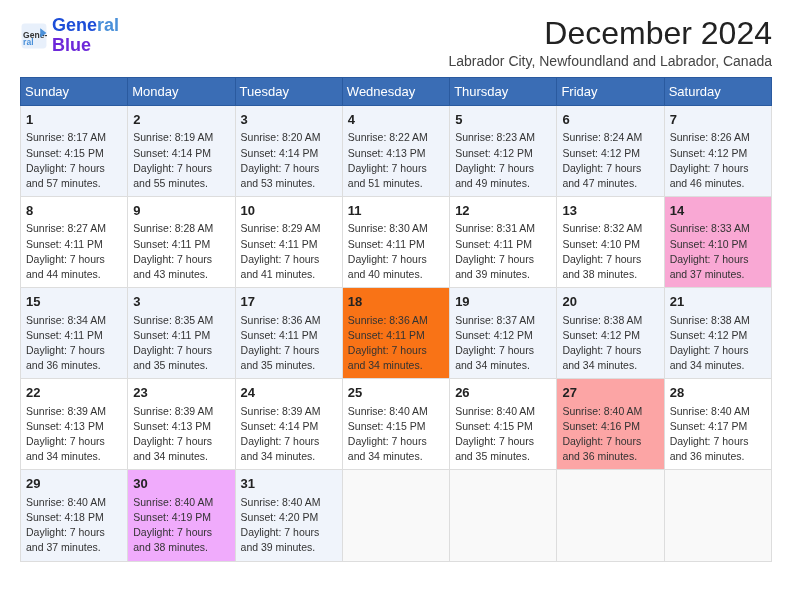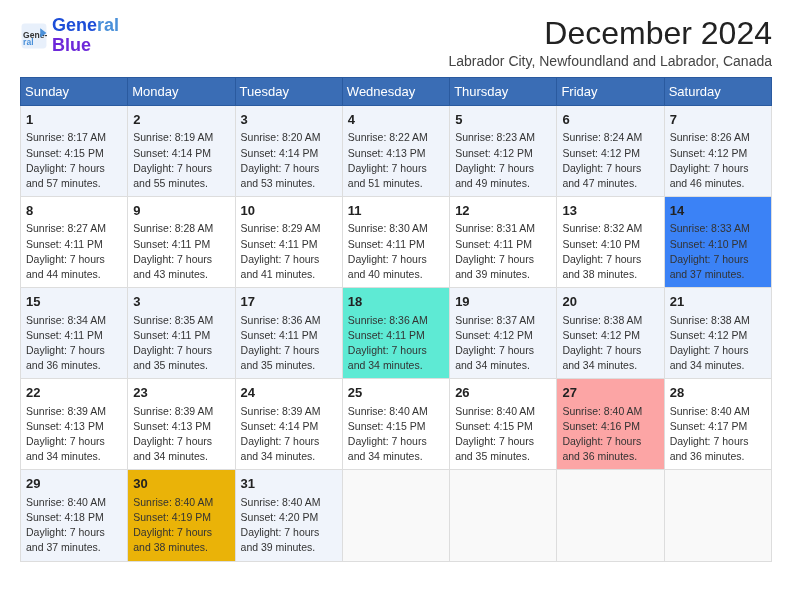--- a/index.html
+++ b/index.html
@@ -218,21 +218,21 @@
 Daylight: 7 hours
 and 39 minutes.</div>
         </td>
         <td style="background: rgb(255, 255, 255);">
           <span class="day-num">13</span>
           <div class="day-info" style="white-space: pre-line;">Sunrise: 8:32 AM
 Sunset: 4:10 PM
 Daylight: 7 hours
 and 38 minutes.</div>
         </td>
-        <td style="background: #3b82f6;">
+        <td style="background: #f9a8d4;">
           <span class="day-num">14</span>
           <div class="day-info" style="white-space: pre-line;">Sunrise: 8:33 AM
 Sunset: 4:10 PM
 Daylight: 7 hours
 and 37 minutes.</div>
         </td>
       </tr>
       <tr>
         <td style="background: rgb(240, 244, 251);">
           <span class="day-num">15</span>
@@ -248,21 +248,21 @@
 Daylight: 7 hours
 and 35 minutes.</div>
         </td>
         <td style="background: rgb(240, 244, 251);">
           <span class="day-num">17</span>
           <div class="day-info" style="white-space: pre-line;">Sunrise: 8:36 AM
 Sunset: 4:11 PM
 Daylight: 7 hours
 and 35 minutes.</div>
         </td>
-        <td style="background: #5eead4;">
+        <td style="background: #f97316;">
           <span class="day-num">18</span>
           <div class="day-info" style="white-space: pre-line;">Sunrise: 8:36 AM
 Sunset: 4:11 PM
 Daylight: 7 hours
 and 34 minutes.</div>
         </td>
         <td style="background: rgb(240, 244, 251);">
           <span class="day-num">19</span>
           <div class="day-info" style="white-space: pre-line;">Sunrise: 8:37 AM
 Sunset: 4:12 PM
@@ -336,21 +336,21 @@
         </td>
       </tr>
       <tr>
         <td style="background: rgb(240, 244, 251);">
           <span class="day-num">29</span>
           <div class="day-info" style="white-space: pre-line;">Sunrise: 8:40 AM
 Sunset: 4:18 PM
 Daylight: 7 hours
 and 37 minutes.</div>
         </td>
-        <td style="background: #eab308;">
+        <td style="background: #f0abfc;">
           <span class="day-num">30</span>
           <div class="day-info" style="white-space: pre-line;">Sunrise: 8:40 AM
 Sunset: 4:19 PM
 Daylight: 7 hours
 and 38 minutes.</div>
         </td>
         <td style="background: rgb(240, 244, 251);">
           <span class="day-num">31</span>
           <div class="day-info" style="white-space: pre-line;">Sunrise: 8:40 AM
 Sunset: 4:20 PM

